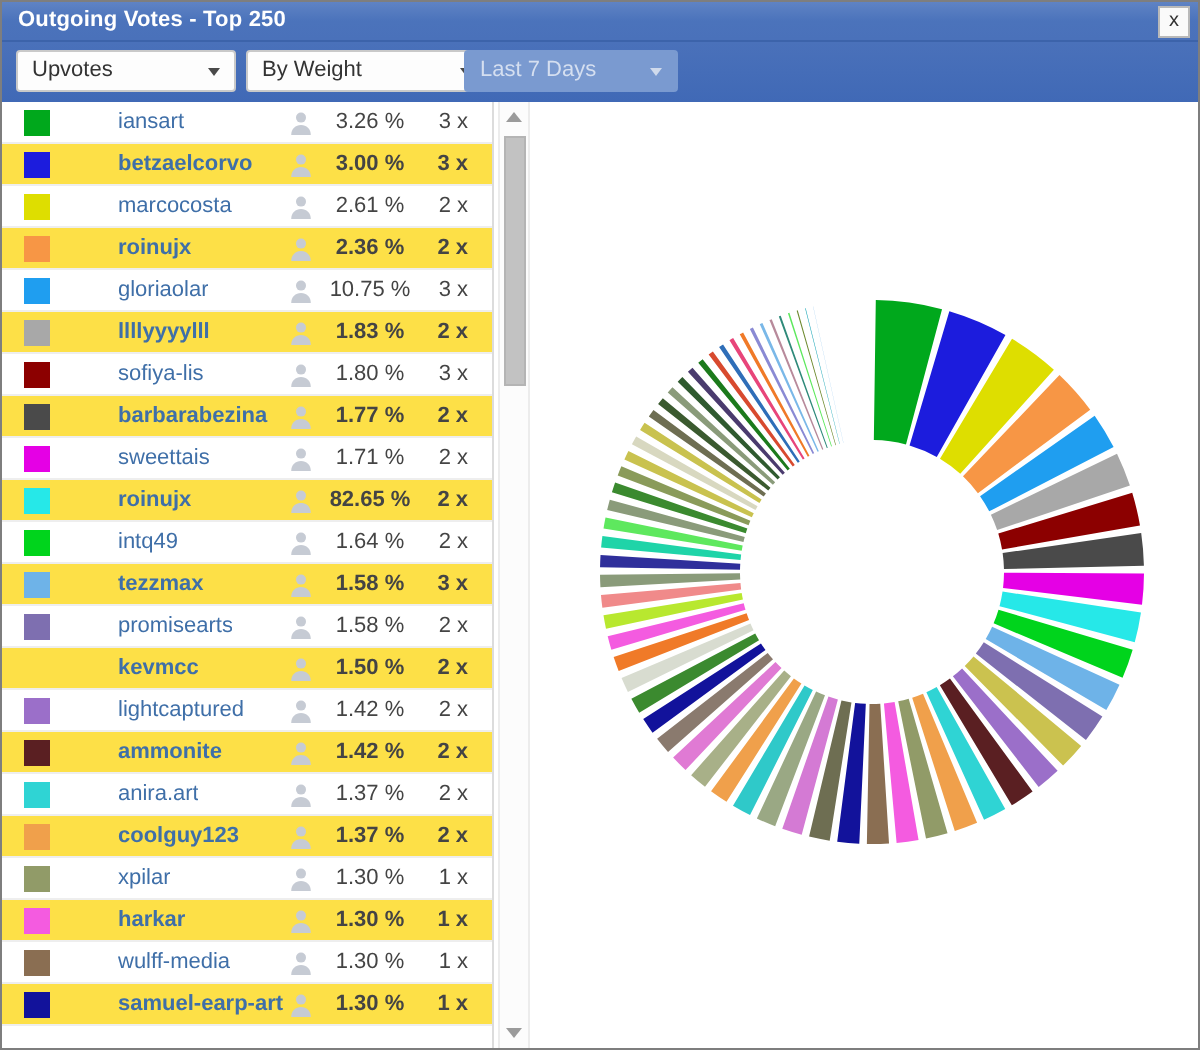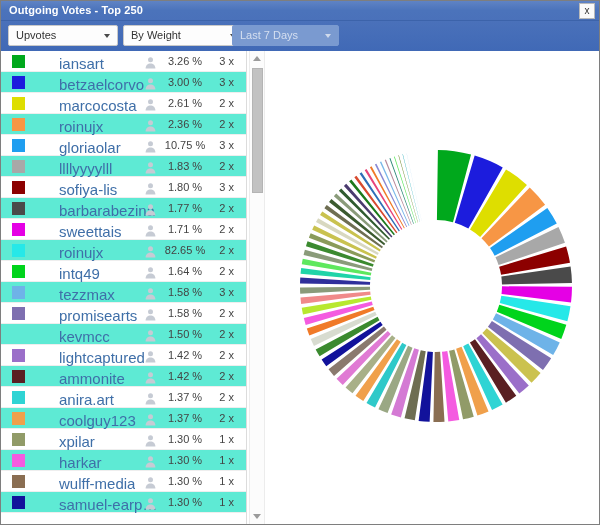--- a/index.html
+++ b/index.html
@@ -69,27 +69,27 @@
     position:absolute;left:0;top:0;width:246px;bottom:0;
     overflow:hidden;background:#ffffff;
     border-right:1px solid #dcdcdc;
     box-sizing:border-box;
   }
   .row{
     position:relative;height:21px;width:100%;
     box-sizing:border-box;border-bottom:1px solid #eeeeee;
     cursor:pointer;
   }
-  .row.alt{background:#5eead4;}
+  .row.alt{background:#fde047;font-weight:bold;}
   .swatch{
     position:absolute;left:11px;top:4px;width:13px;height:13px;
   }
   .uname{
     position:absolute;left:37px;top:4px;
-    font-size:15px;color:#3f6fa8;white-space:nowrap;
+    font-size:11px;color:#3f6fa8;white-space:nowrap;
     overflow:hidden;text-overflow:ellipsis;max-width:100px;padding-left:21px;
   }
   .person-icon{
     position:absolute;left:143px;top:4px;width:13px;height:13px;
   }
   .pct{
     position:absolute;left:163px;top:4px;width:42px;
     font-size:11px;color:#444444;text-align:center;white-space:nowrap;
   }
   .times{

